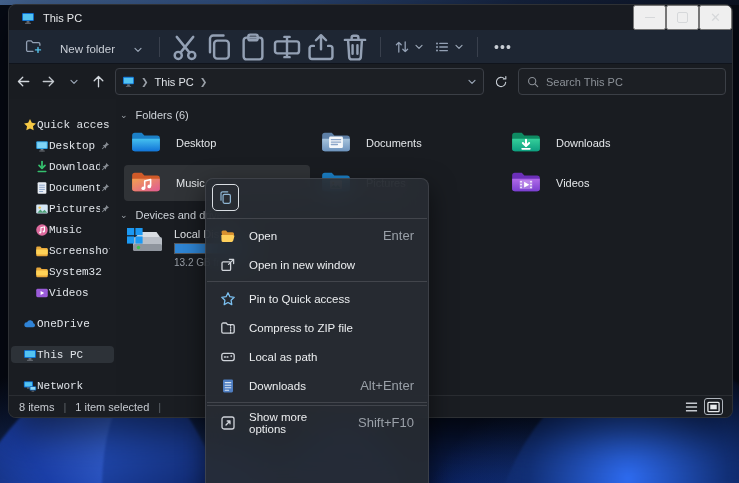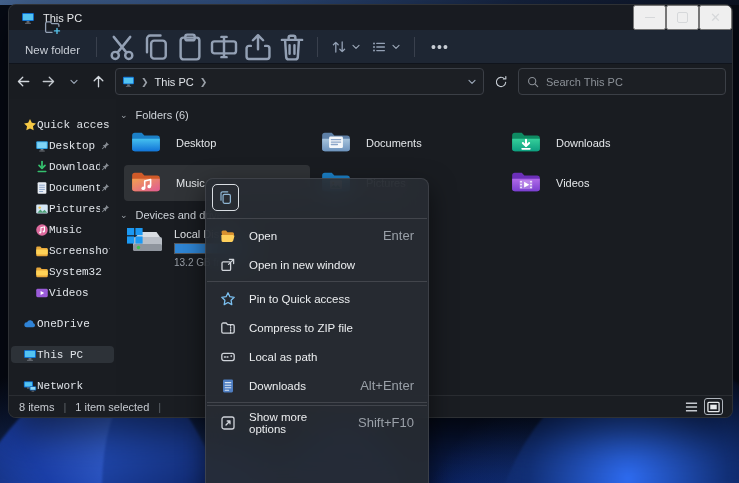--- a/index.html
+++ b/index.html
@@ -40,22 +40,22 @@
   .win-btn{width:33px;height:100%;display:flex;align-items:center;justify-content:center;
     color:#d6d8da;font-size:13px;}
   .glyph-min{width:10px;height:1px;background:#d6d8da;display:block;}
   .glyph-max{width:9px;height:9px;border:1px solid #d6d8da;border-radius:2px;display:block;}
   .glyph-close{font-size:13px;line-height:1;}
   
   .toolbar{position:absolute;left:0;top:25px;right:0;height:34px;background:#1e2633;
     display:flex;align-items:center;padding:0 8px;box-sizing:border-box;
     border-bottom:1px solid rgba(0,0,0,.45);}
   .tool-group{display:flex;align-items:center;}
-  .newfolder-btn{display:flex;align-items:center;gap:8px;padding:4px 8px;border-radius:4px;
-    color:#c9ced6;font-size:11.5px;background:none;border:none;font-family:inherit;flex-direction:column;}
+  .newfolder-btn{display:flex;align-items:flex-end;gap:18px;padding:4px 8px;border-radius:4px;
+    color:#c9ced6;font-size:11.5px;background:none;border:none;font-family:inherit;}
   .tool-sep{width:1px;height:20px;background:#39404d;margin:0 8px;}
   .tool-btn{width:30px;height:26px;display:flex;align-items:center;justify-content:center;
     background:none;border:none;border-radius:4px;color:#93a0b4;margin:0 2px;padding:0;}
   .combo-btn{display:flex;align-items:center;gap:4px;background:none;border:none;
     color:#93a0b4;padding:4px 5px;border-radius:4px;}
   .dots{color:#c8cdd4;font-size:14px;letter-spacing:1px;}
   
   .navbar{position:absolute;left:0;top:59px;right:0;height:35px;background:#191c21;
     display:flex;align-items:center;padding:0 6px 0 2px;box-sizing:border-box;}
   .nav-btn{width:25px;height:25px;display:flex;align-items:center;justify-content:center;

